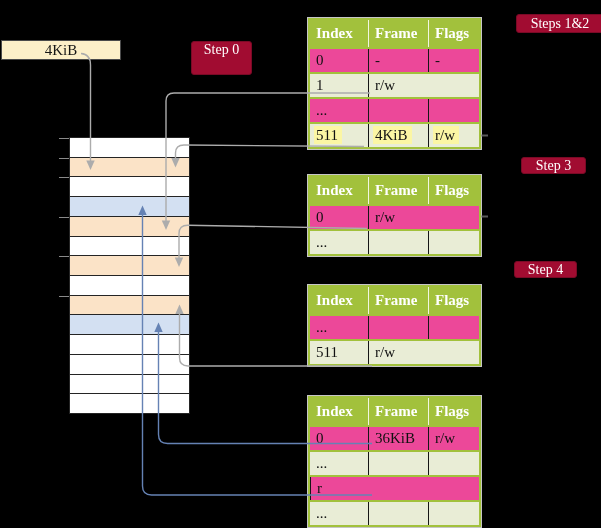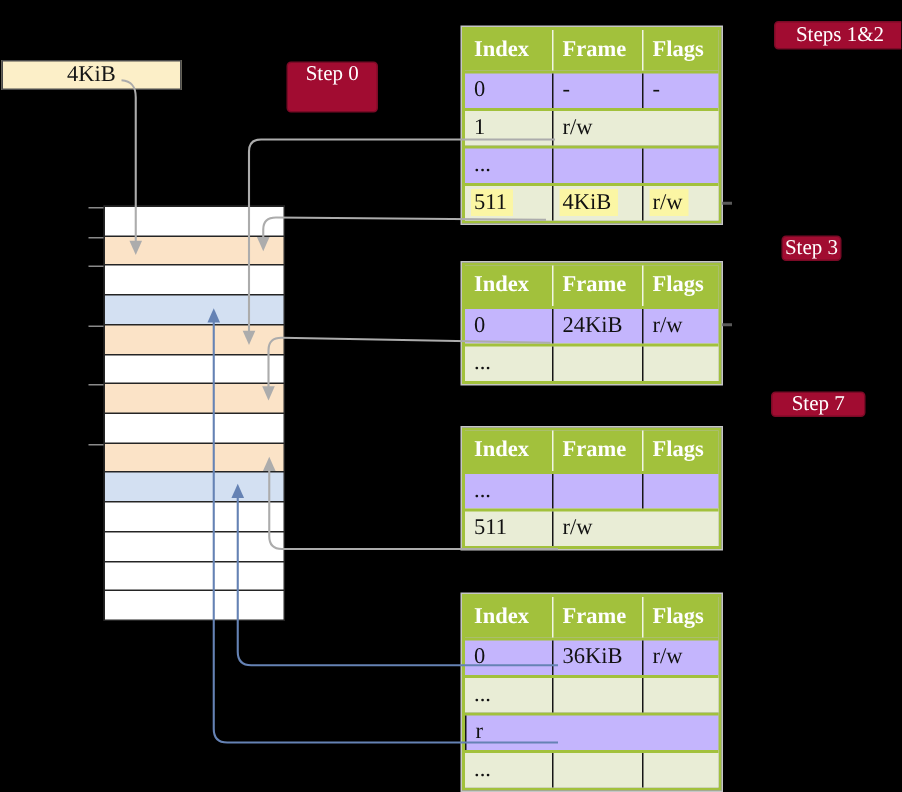--- a/index.html
+++ b/index.html
@@ -10,35 +10,35 @@
   .kib-box{position:absolute;left:1px;top:40px;width:118px;height:18px;
            background:var(--cream);border:1px solid #4a4a4a;color:#151515;
            font-size:15px;line-height:18px;text-align:center;z-index:3;}
 
   
   .badge{position:absolute;background:var(--crimson);color:#fff;font-size:14px;
          text-align:center;border-radius:3px;border:1px solid #7a0a26;
          box-sizing:border-box;z-index:3;}
   #badge-step0  {left:191px;top:41px; width:61px;height:34px;line-height:16px;}
   #badge-steps12{left:516px;top:14px; width:88px;height:19px;line-height:17px;}
-  #badge-step3  {left:521px;top:157px;width:40px;height:17px;line-height:15px;}
+  #badge-step3  {left:521px;top:157px;width:65px;height:17px;line-height:15px;}
   #badge-step4  {left:514px;top:261px;width:63px;height:17px;line-height:15px;}
 
   
   .memory{position:absolute;left:69px;top:137px;width:121px;height:277px;
           display:grid;grid-template-rows:repeat(14,1fr);gap:1px;
           background:#242424;border:1px solid #242424;box-sizing:border-box;z-index:1;}
   .mrow.white{background:#ffffff;}
   .mrow.peach{background:var(--peach);}
   .mrow.blue {background:var(--blue_row);}
   .tick{position:absolute;left:-11px;width:10px;height:1px;background:#8a8a8a;}
 
   
   .ptable{position:absolute;left:308px;width:169px;border:2px solid var(--olive);
-          outline:1px solid #c6c6c6;background:#c4b5fd;z-index:2;box-sizing:content-box;}
+          outline:1px solid #c6c6c6;background:#ec4899;z-index:2;box-sizing:content-box;}
   #ptable-1{top:18px;} #ptable-2{top:175px;} #ptable-3{top:285px;} #ptable-4{top:396px;}
   .hrow{display:flex;height:27px;background:var(--olive);color:#fff;
         font-weight:bold;font-size:15px;}
   .hrow .cell{line-height:27px;}
   .brow{display:flex;height:23px;border-top:2px solid var(--olive);font-size:15px;color:#111;}
   .brow .cell{line-height:22px;}
   .brow.green{background:var(--row_green);}
   .cell{box-sizing:border-box;padding-left:6px;overflow:hidden;white-space:nowrap;}
   .c1{width:58px;} .c2{width:60px;} .c3{width:51px;font-family:Liberation Serif, serif;}
   .brow .c2,.brow .c3{border-left:1px solid #161616;}
@@ -58,21 +58,21 @@
 
 <div class="canvas">
 
   <div class="kib-box">
     <span>4KiB</span>
   </div>
 
   <div class="badge" id="badge-step0">Step 0</div>
   <div class="badge" id="badge-steps12">Steps 1&amp;2</div>
   <div class="badge" id="badge-step3">Step 3</div>
-  <div class="badge" id="badge-step4">Step 7</div>
+  <div class="badge" id="badge-step4">Step 4</div>
 
   <div class="memory">
       <div class="mrow white"></div>
       <div class="mrow peach"></div>
       <div class="mrow white"></div>
       <div class="mrow blue"></div>
       <div class="mrow peach"></div>
       <div class="mrow white"></div>
       <div class="mrow peach"></div>
       <div class="mrow white"></div>
@@ -117,21 +117,20 @@
       </div>
     </div>
   <div class="ptable" id="ptable-2">
       <div class="hrow">
         <div class="cell c1">Index</div>
         <div class="cell c2">Frame</div>
         <div class="cell c3">Flags</div>
       </div>
       <div class="brow white">
         <div class="cell c1"><span>0</span></div>
-        <div class="cell c2"><span>24KiB</span></div>
         <div class="cell c3"><span>r/w</span></div>
       </div>
       <div class="brow green">
         <div class="cell c1"><span>...</span></div>
         <div class="cell c2"></div>
         <div class="cell c3"></div>
       </div>
     </div>
   <div class="ptable" id="ptable-3">
       <div class="hrow">

